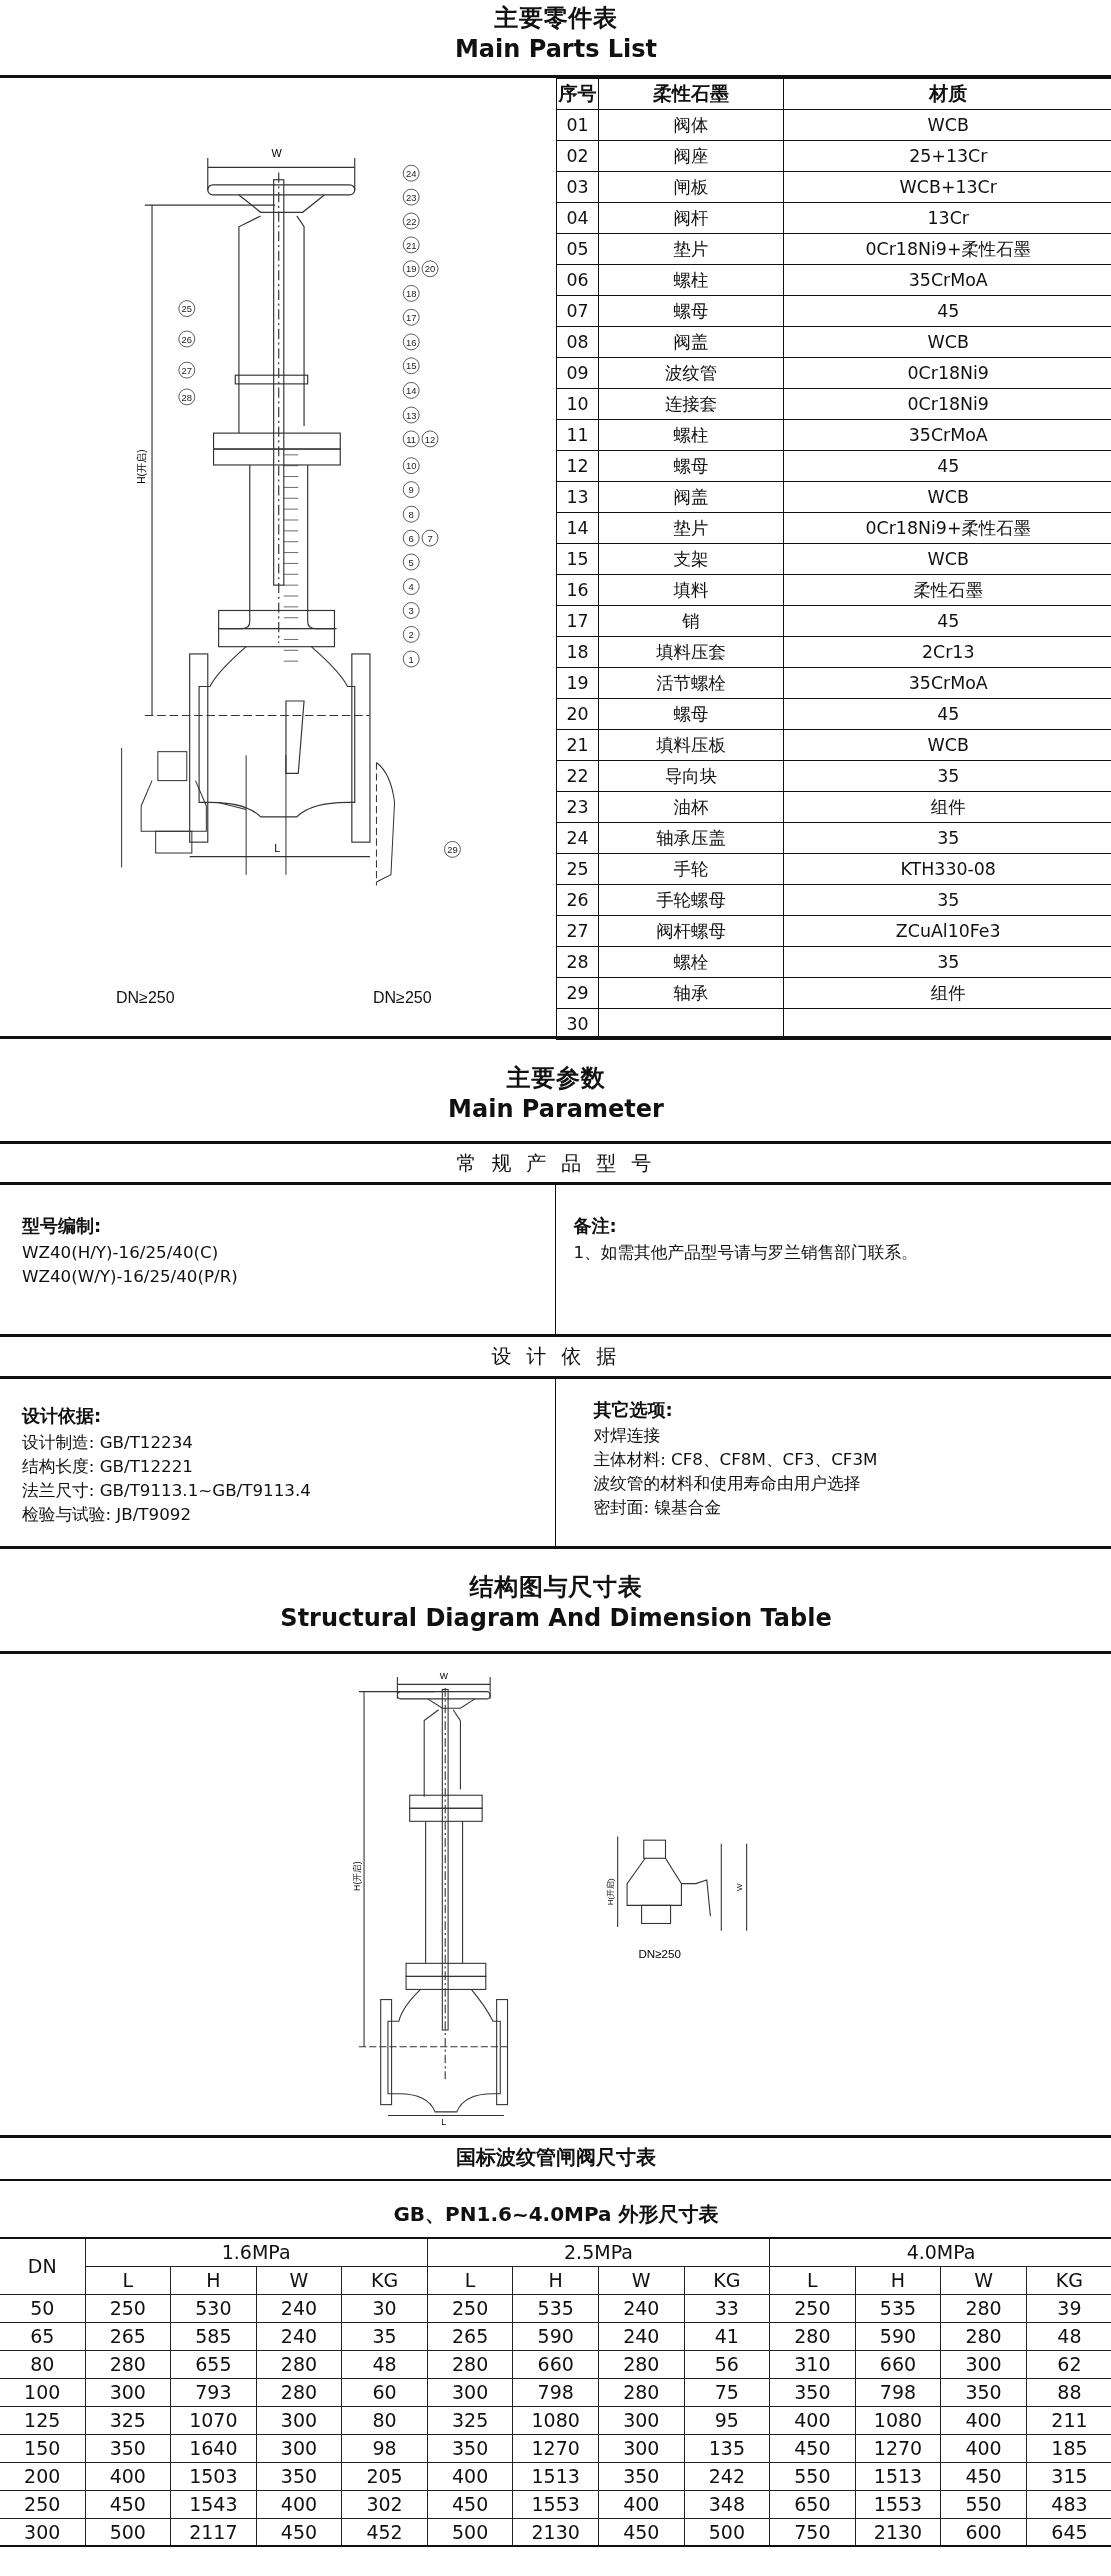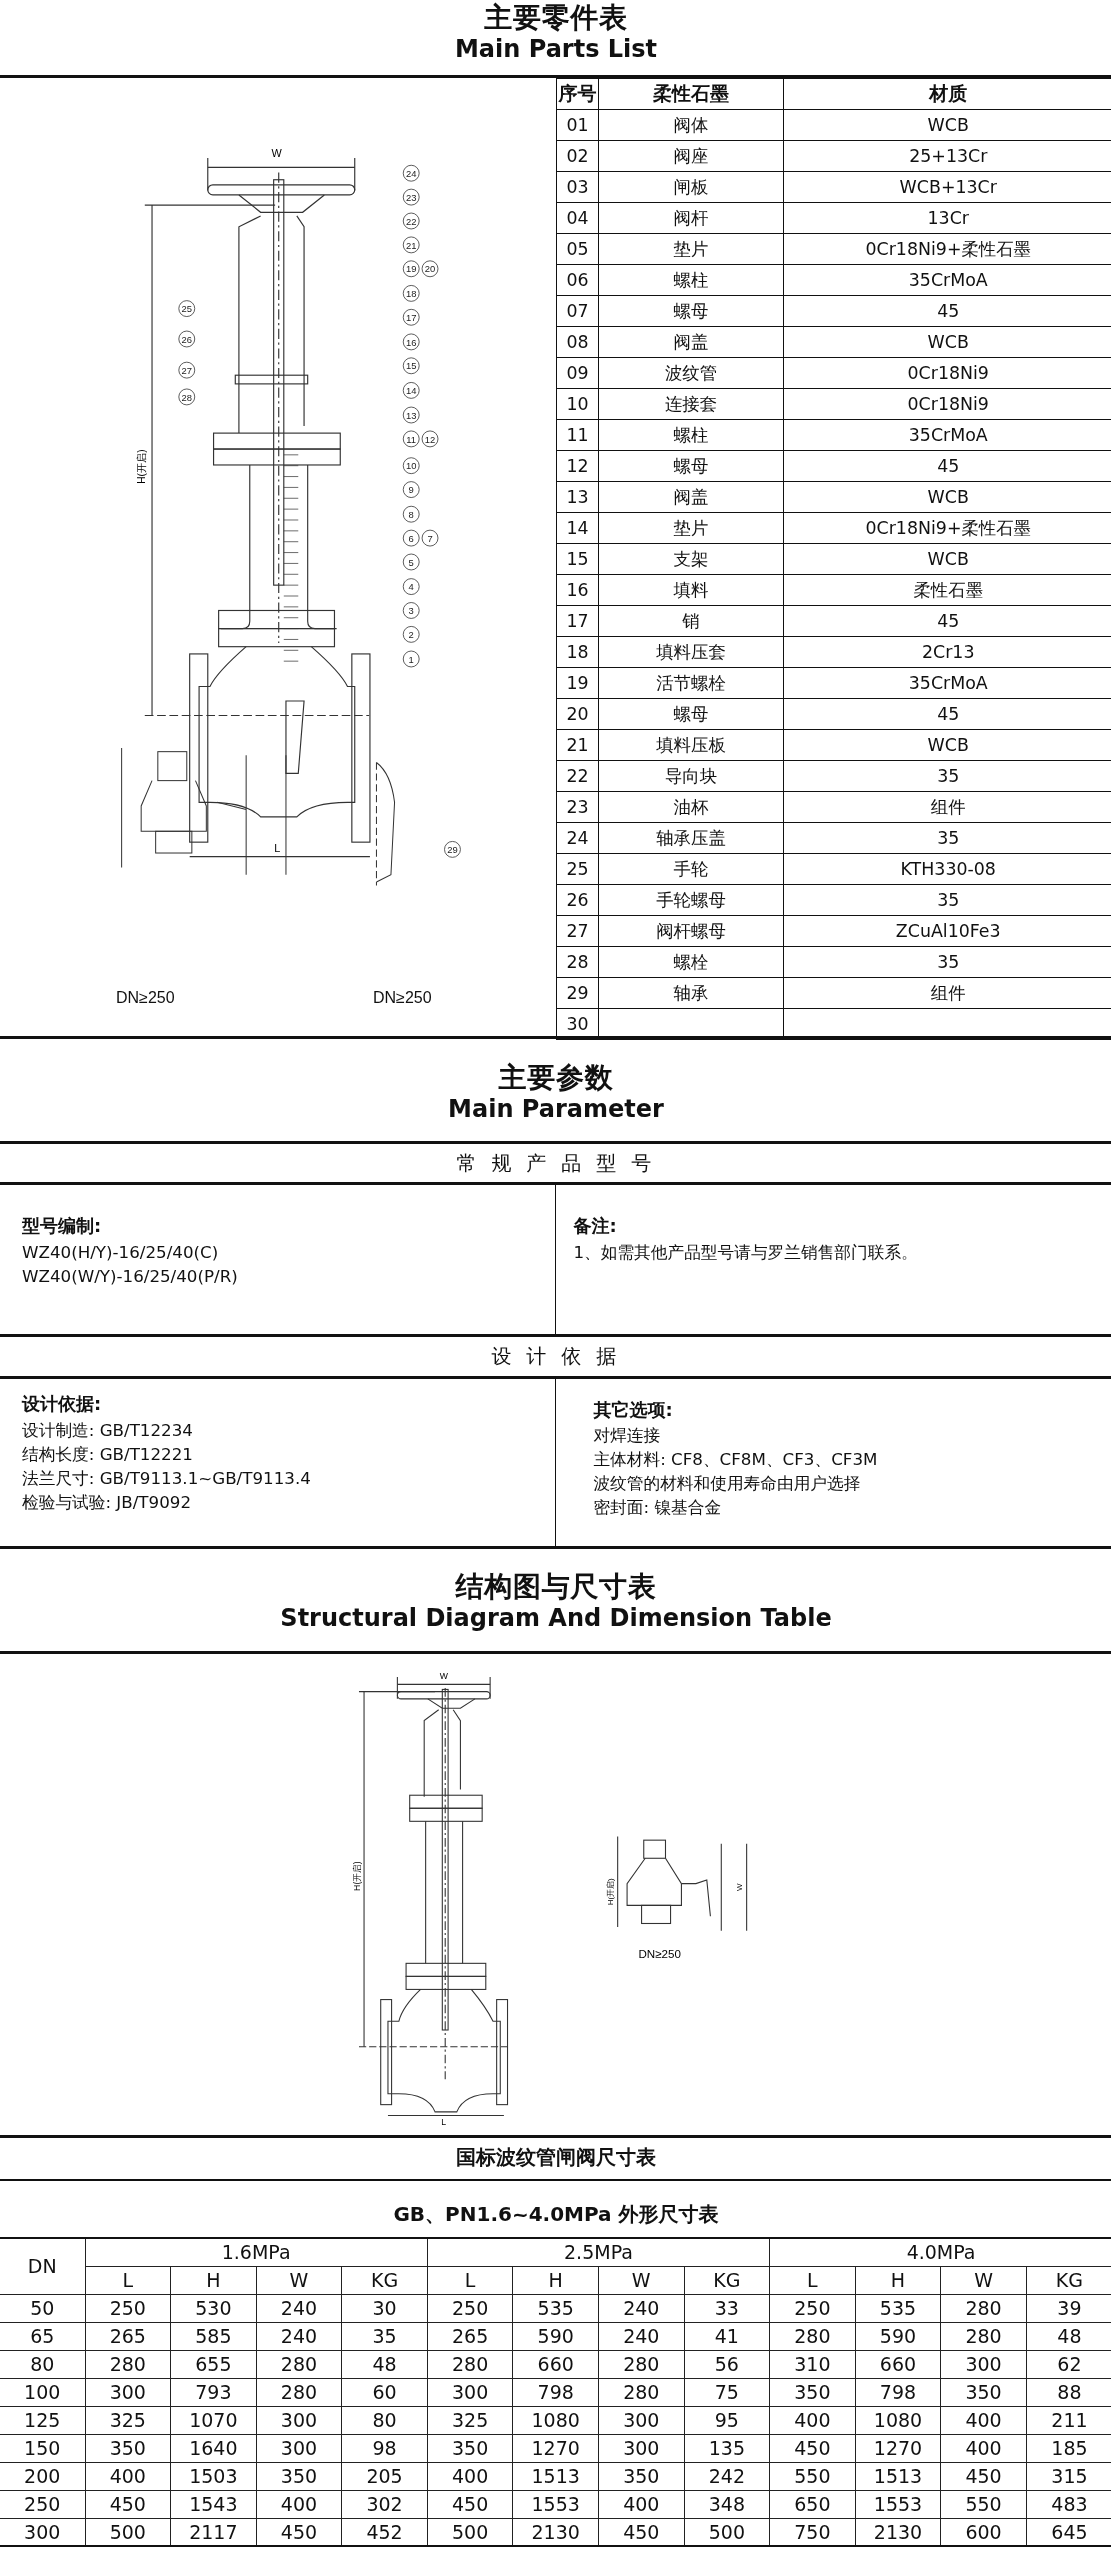--- a/index.html
+++ b/index.html
@@ -1,20 +1,20 @@
 <!DOCTYPE html>
 <html style="font-size:11.6px"><head>
 <meta charset="utf-8">
 <style>
   * { box-sizing: border-box; margin: 0; padding: 0; }
   html, body { width: 1112px; background: #ffffff; color: #111; }
   body { font-family: "DejaVu Sans", "Liberation Sans", sans-serif; position: relative; height: 2576px; overflow: hidden; }
 
   .title-block { position: absolute; left: 0; width: 1112px; text-align: center; }
-  .title-cn { font-size: 28px; font-weight: bold; line-height: 30px; letter-spacing: 0.7px; }
+  .title-cn { font-size: 24px; font-weight: bold; line-height: 30px; letter-spacing: 0.7px; }
   .title-en { font-size: 24px; font-weight: bold; line-height: 32px; }
   .hrule { position: absolute; left: 0; width: 1112px; height: 2.9px; background: #111; }
   .hrule.thin { height: 2.2px; }
 
   
   .diagram-area { position: absolute; left: 0; top: 78px; width: 556px; height: 960px; }
   .parts-table { position: absolute; left: 556px; top: 78px; width: 556px; border-collapse: collapse; table-layout: fixed; }
   .parts-table td, .parts-table th { border: 1.4px solid #111; height: 31px; text-align: center; font-size: 17.4px; font-weight: normal; padding: 0; }
   .parts-table th { font-weight: bold; font-size: 19px; }
   .parts-table tr > *:last-child { border-right: none; }
@@ -371,21 +371,21 @@
 <div class="vdiv" style="left:555px; top:1184px; height:150px;"></div>
 <div class="info-col" style="left:556px; top:1185px; width:556px; padding-left:17.4px;">
   <div class="label">备注:</div>
   <div>1、如需其他产品型号请与罗兰销售部门联系。</div>
 </div>
 
 <div class="hrule" style="top:1334px;"></div>
 <div class="band-title" style="top:1343px;">设 计 依 据</div>
 <div class="hrule" style="top:1376px;"></div>
 
-<div class="info-col" style="left:0; top:1379px; width:555px; padding-top:3px;">
+<div class="info-col" style="left:0; top:1379px; width:555px; padding-top:15px;">
   <div class="label">设计依据:</div>
   <div>设计制造: GB/T12234</div>
   <div>结构长度: GB/T12221</div>
   <div>法兰尺寸: GB/T9113.1~GB/T9113.4</div>
   <div>检验与试验: JB/T9092</div>
 </div>
 <div class="vdiv" style="left:555px; top:1378px; height:168px;"></div>
 <div class="info-col" style="left:576px; top:1379px; width:556px; padding-left:17.4px; padding-top:8.7px;">
   <div class="label">其它选项:</div>
   <div>对焊连接</div>

